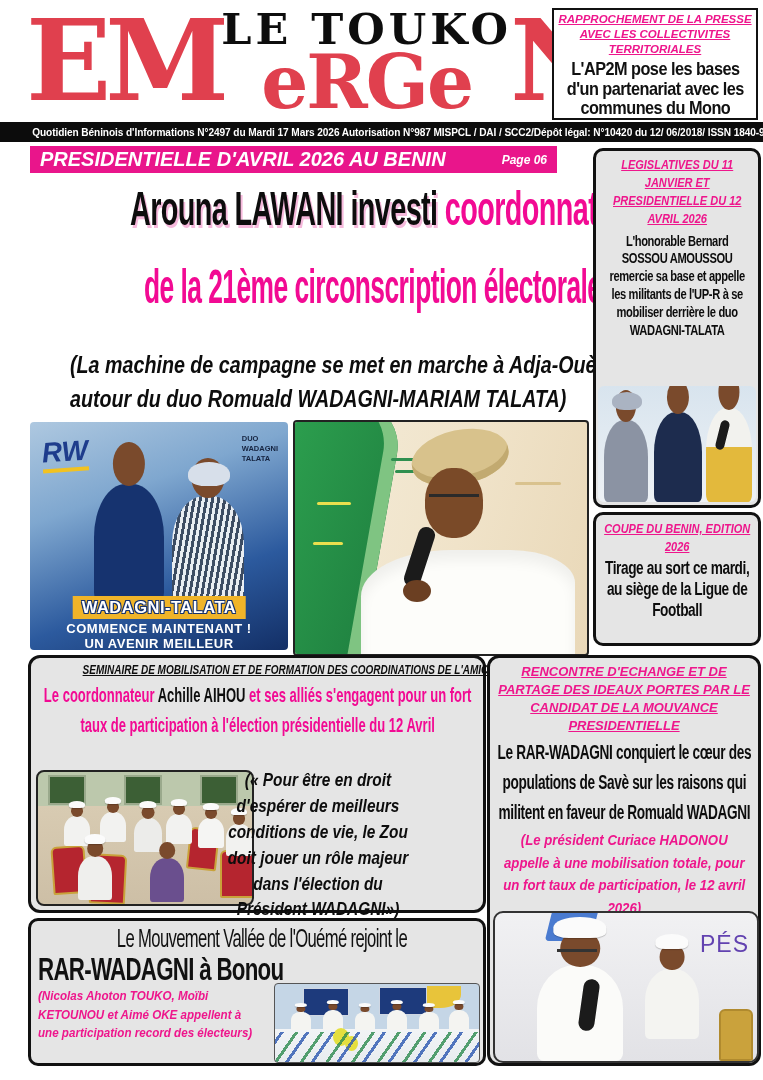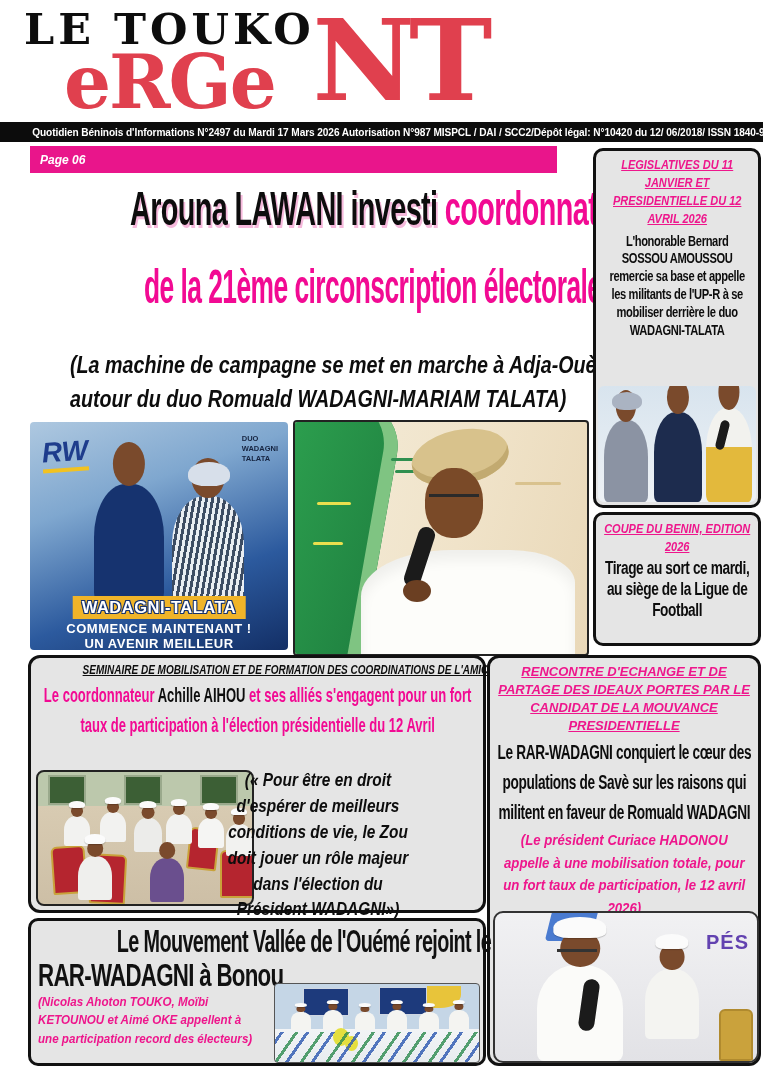--- a/index.html
+++ b/index.html
@@ -96,56 +96,62 @@
   .mlquote{position:absolute;left:262px;top:768px;width:216px;text-align:center;font-weight:bold;
         font-style:italic;font-size:17.5px;line-height:1.48;color:#0d0d0d;}
   .window{position:absolute;top:3px;width:34px;height:26px;background:#3c5f35;border:2px solid #9aa98c;}
   
   .mr{left:487px;top:655px;width:274px;height:411px;border-radius:12px;padding:5px 7px;text-align:center;}
   .mr .kicker{font-size:13px;line-height:1.38;display:block;}
   .mr .hl{font-size:19.5px;line-height:1.55;margin-top:2px;}
   .mr .sub{color:#ee168c;font-weight:bold;font-style:italic;font-size:15px;line-height:1.5;margin-top:2px;}
   .mrphoto{left:493px;top:911px;width:262px;height:148px;border:2px solid #333;border-radius:10px;
         background:linear-gradient(#f1f1f3,#e2e2e6);}
-  .pes{position:absolute;right:8px;top:18px;font-weight:bold;font-size:20px;color:#6242b0;letter-spacing:1px;}
+  .pes{position:absolute;right:8px;top:18px;font-weight:normal;font-size:23px;color:#6242b0;letter-spacing:1px;}
   .flag{position:absolute;left:54px;top:-6px;width:46px;height:34px;background:#4a7bd0;transform:skewX(-14deg);border-radius:4px;}
   
   .bl{left:28px;top:918px;width:458px;height:148px;border-radius:10px;padding:3px 7px;}
   .bl .kicker{font-size:15.5px;display:block;text-align:center;line-height:1.3;}
-  .bl .h1{font-size:31px;font-weight:bold;letter-spacing:-1px;line-height:1.13;text-align:right;}
+  .bl .h1{font-size:26px;font-weight:normal;letter-spacing:-1px;line-height:1.13;text-align:right;}
   .bl .h2{font-size:31px;font-weight:bold;letter-spacing:-1px;line-height:1.1;display:inline-block;
         white-space:nowrap;transform:scaleX(0.72);transform-origin:0 50%;}
   .bl .sub{color:#ee168c;font-weight:bold;font-style:italic;font-size:13.5px;line-height:1.35;width:252px;
         transform:scaleX(0.86);transform-origin:0 0;}
   .blphoto{left:274px;top:983px;width:204px;height:78px;border:1px solid #555;border-radius:4px;
         background:linear-gradient(#c5d6e6 0%,#c5d6e6 58%,#f2f4f6 58%,#e8ecef 100%);}
   .zigzag{position:absolute;left:0;right:0;bottom:0;height:30px;
         background:repeating-linear-gradient(-55deg,transparent 0 9px,#2a56b0 9px 12px,transparent 12px 18px,#2c8a4e 18px 21px);opacity:.8;}
   .balloon{position:absolute;background:#e4df3e;border-radius:50%;}
   .bannerposter{position:absolute;background:#1d3a7c;border:1px solid #cfd6e2;}
 </style>
 </head>
 <body>
 
 <div class="page">
 
   <div class="logo">
+    <span class="big">EM</span>
     <span class="midcol">
       <span class="lepays">LE TOUKO</span>
       <span class="erge">eRGe</span>
     </span>
     <span class="big">NT</span>
   </div>
 
+  <div class="mast-right">
+    <span class="kicker">RAPPROCHEMENT DE LA PRESSE AVEC LES COLLECTIVITES TERRITORIALES</span>
+    <div class="ttl bc88">L'AP2M pose les bases d'un partenariat avec les communes du Mono</div>
+  </div>
 
   <div class="infobar">
     <span>Quotidien Béninois d'Informations N°2497 du Mardi 17 Mars 2026  Autorisation N°987 MISPCL / DAI / SCC2/Dépôt légal: N°10420 du 12/ 06/2018/ ISSN 1840-9083/ 1000 FCFA</span>
   </div>
 
   <div class="banner">
+    <span class="lbl">PRESIDENTIELLE D'AVRIL 2026 AU BENIN</span>
     <span class="pg">Page 06</span>
   </div>
 
   <div class="headline">
     <span class="cxc s60"><span class="hl-black">Arouna LAWANI investi </span><span class="hl-pink">coordonnateur</span></span>
     <span class="cxc s55 hl-pink">de la 21ème circonscription électorale</span>
   </div>
 
   <div class="subhead">
     <span class="cxc s82">(La machine de campagne se met en marche à Adja-Ouèrè</span>

